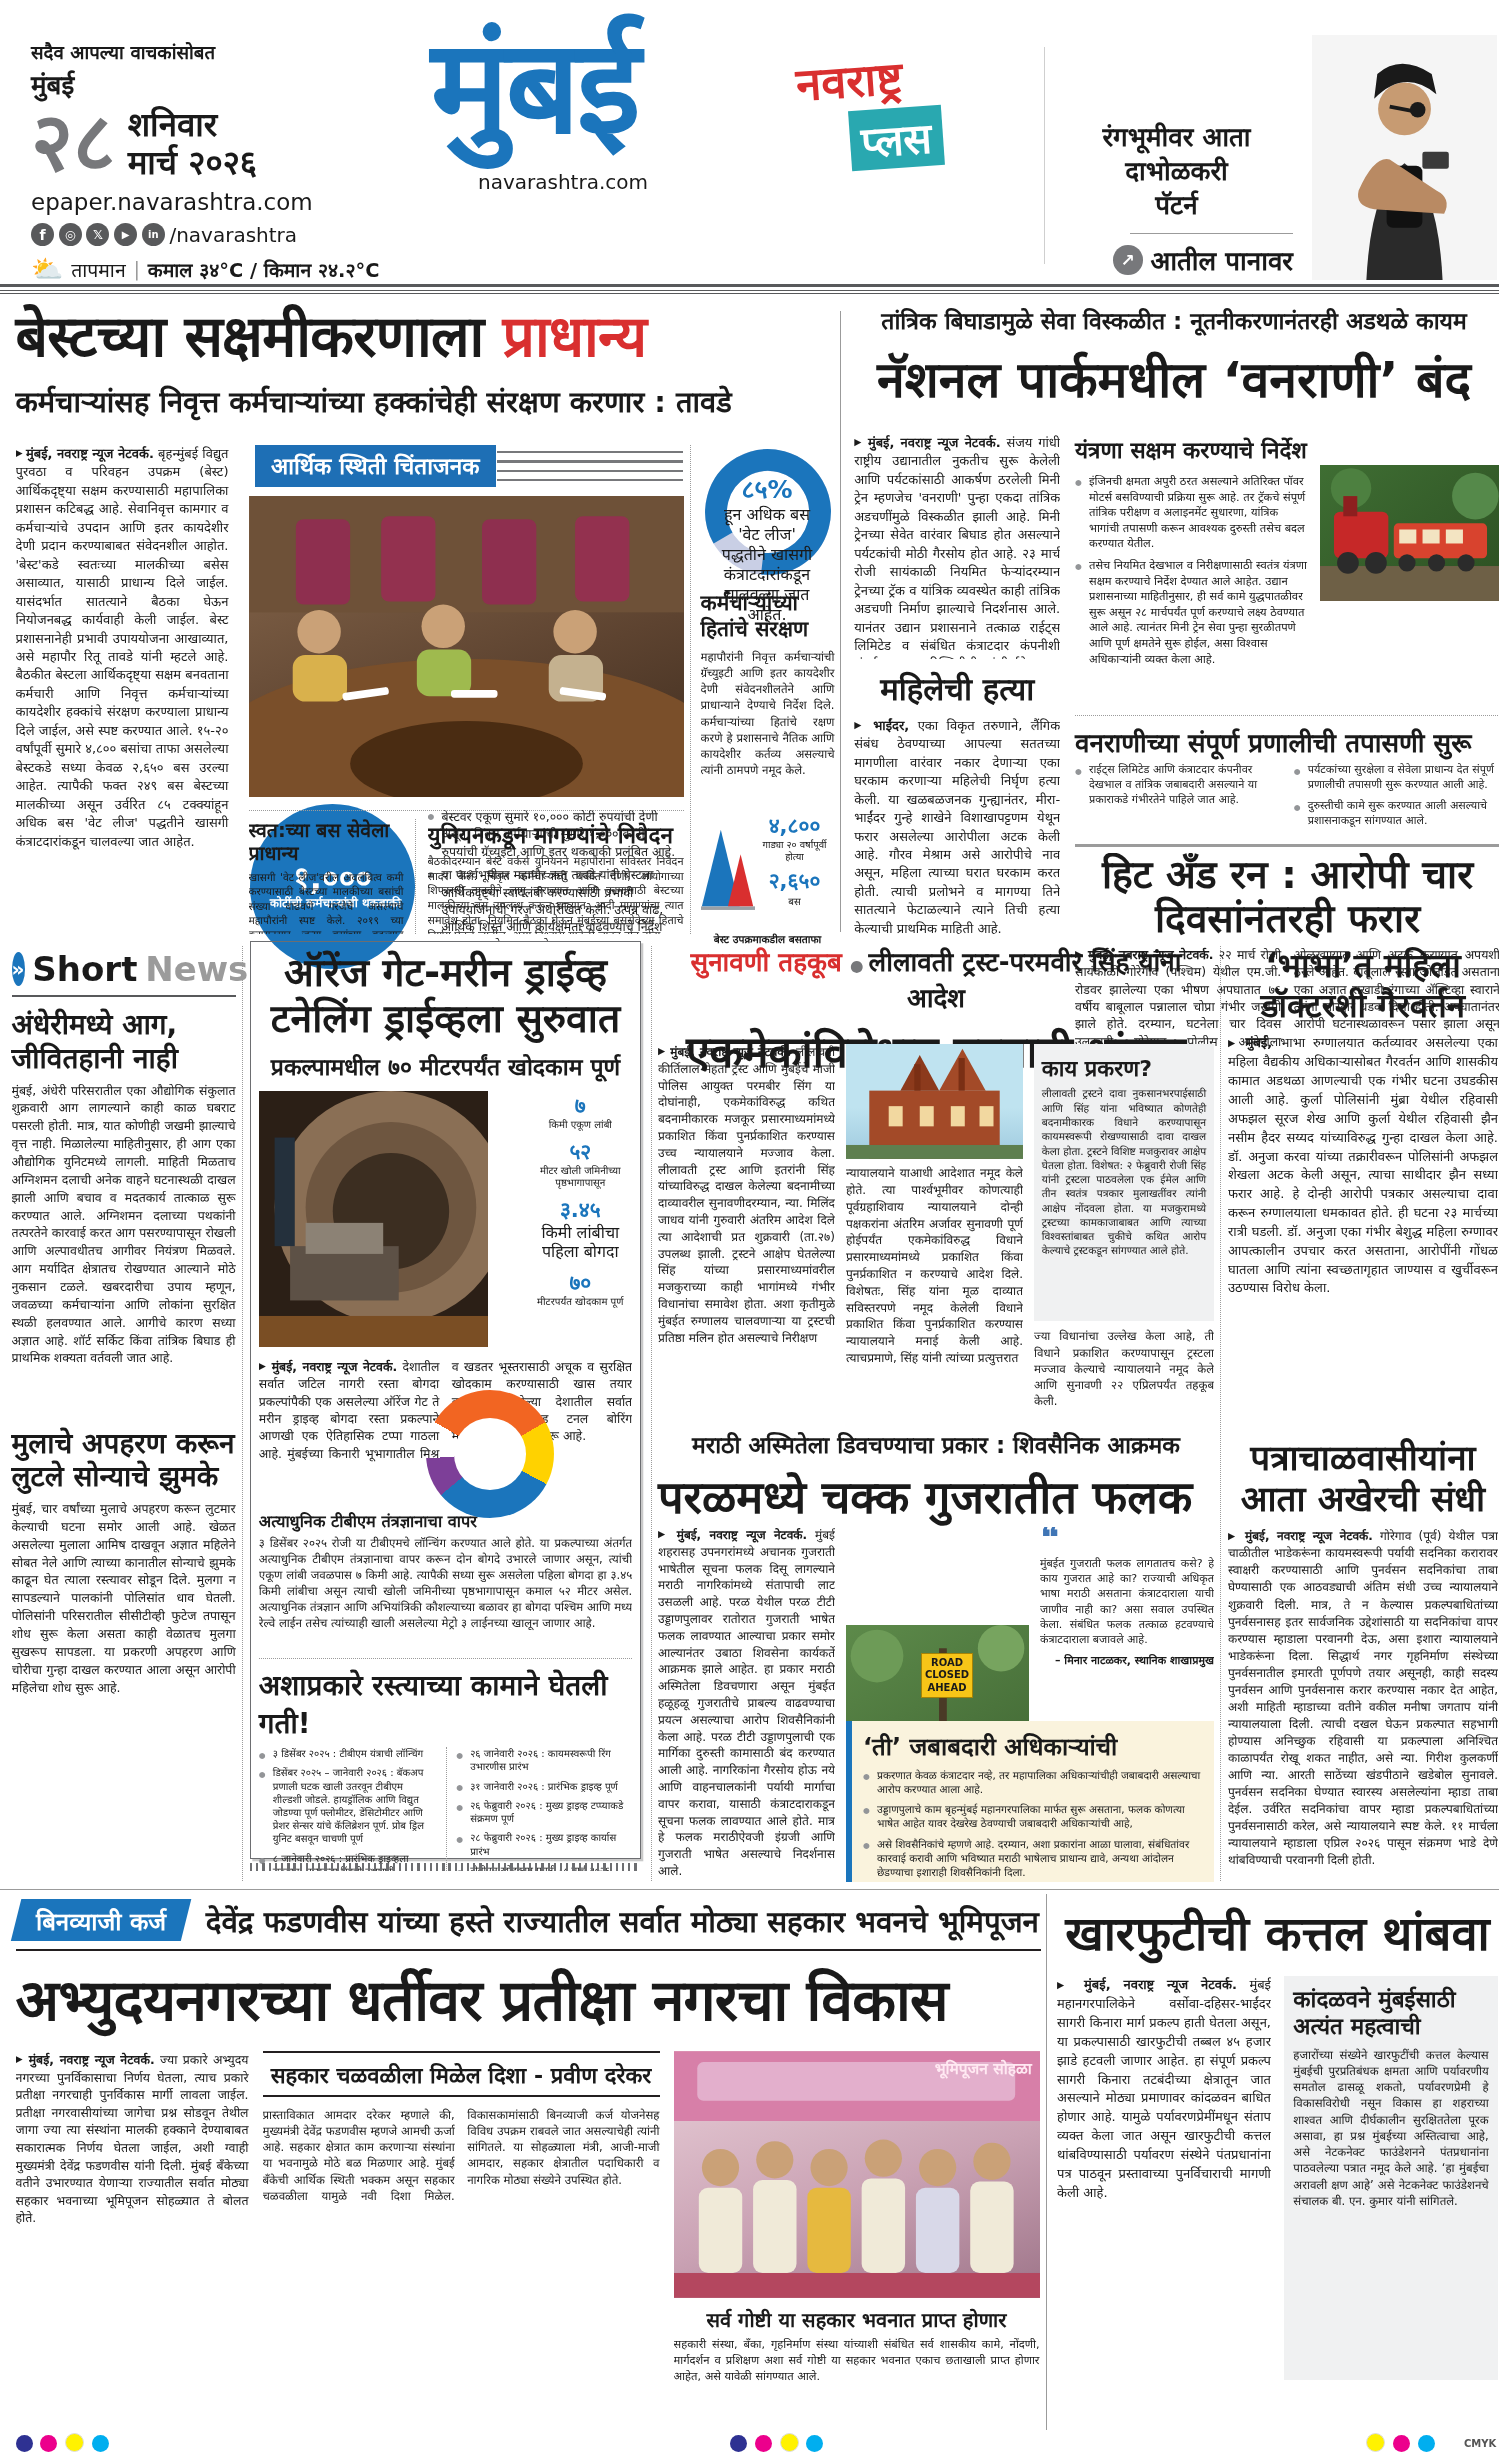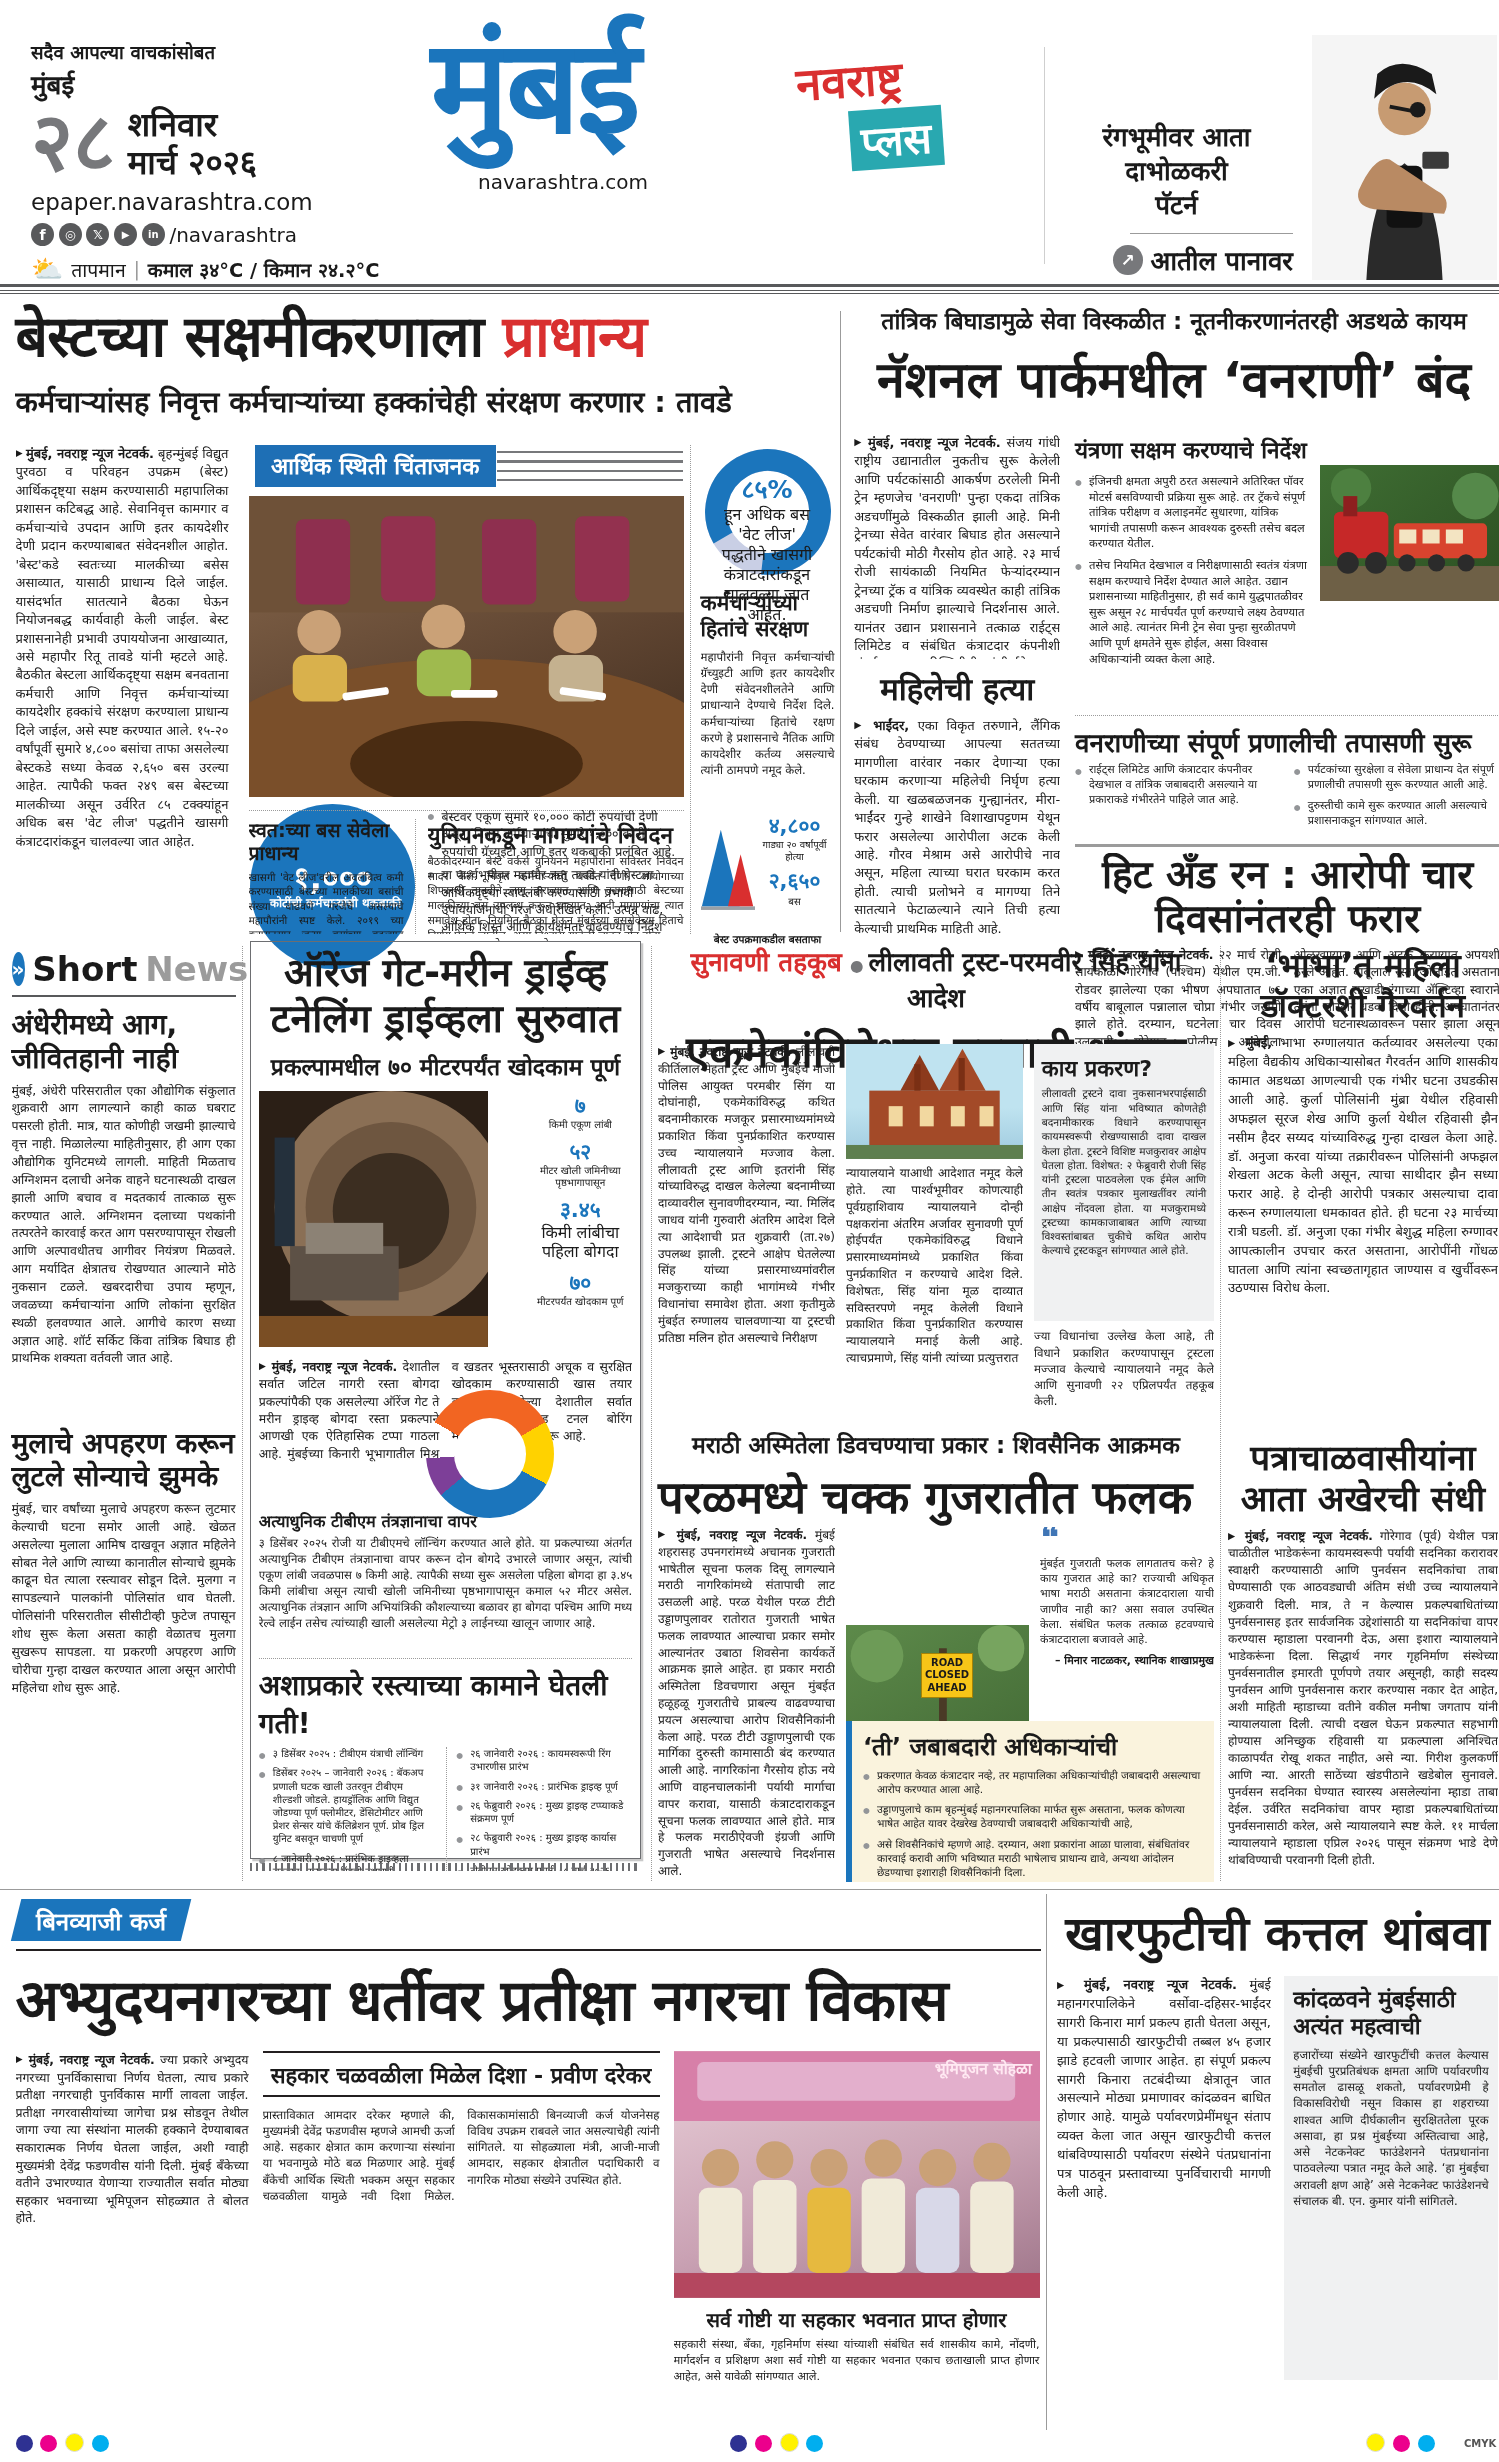--- a/index.html
+++ b/index.html
@@ -416,20 +416,21 @@
   </div>
 
   <div class="abs" style="left:0;top:1889px;width:1500px;border-top:0.8px solid #9b9b9b;"></div>
   <div class="abs" style="left:1046px;top:1894px;width:0.8px;height:536px;background:#9b9b9b;"></div>
 
   <div class="abs" style="left:15.5px;top:1899px;width:1025px;">
     <div style="display:flex;align-items:center;gap:20px;">
       <div style="background:#1b75bc;transform:skewX(-14deg);padding:4.7px 20px;">
         <span class="b" style="display:inline-block;transform:skewX(14deg);color:#fff;font-size:24px;">बिनव्याजी कर्ज</span>
       </div>
+      <div class="b" style="font-size:29.5px;">देवेंद्र फडणवीस यांच्या हस्ते राज्यातील सर्वात मोठ्या सहकार भवनचे भूमिपूजन</div>
     </div>
     <div style="border-top:2.3px solid #231f20;margin-top:7.8px;"></div>
     <h1 class="b" style="font-size:57px;margin-top:7.8px;letter-spacing:-0.8px;">अभ्युदयनगरच्या धर्तीवर प्रतीक्षा नगरचा विकास</h1>
 
     <div style="position:relative;height:359px;margin-top:14px;">
       <div class="abs clip just" style="left:0;top:0;width:233px;height:359px;font-size:12.4px;line-height:1.42;">
         <span class="byline">मुंबई, नवराष्ट्र न्यूज नेटवर्क.</span>
         <span>ज्या प्रकारे अभ्युदय नगरच्या पुनर्विकासाचा निर्णय घेतला, त्याच प्रकारे प्रतीक्षा नगरचाही पुनर्विकास मार्गी लावला जाईल. प्रतीक्षा नगरवासीयांच्या जागेचा प्रश्न सोडवून तेथील जागा ज्या त्या संस्थांना मालकी हक्काने देण्याबाबत सकारात्मक निर्णय घेतला जाईल, अशी ग्वाही मुख्यमंत्री देवेंद्र फडणवीस यांनी दिली. मुंबई बँकेच्या वतीने उभारण्यात येणाऱ्या राज्यातील सर्वात मोठ्या सहकार भवनाच्या भूमिपूजन सोहळ्यात ते बोलत होते.</span>
       </div>
       <div class="abs" style="left:247px;top:0;width:397px;height:359px;">

